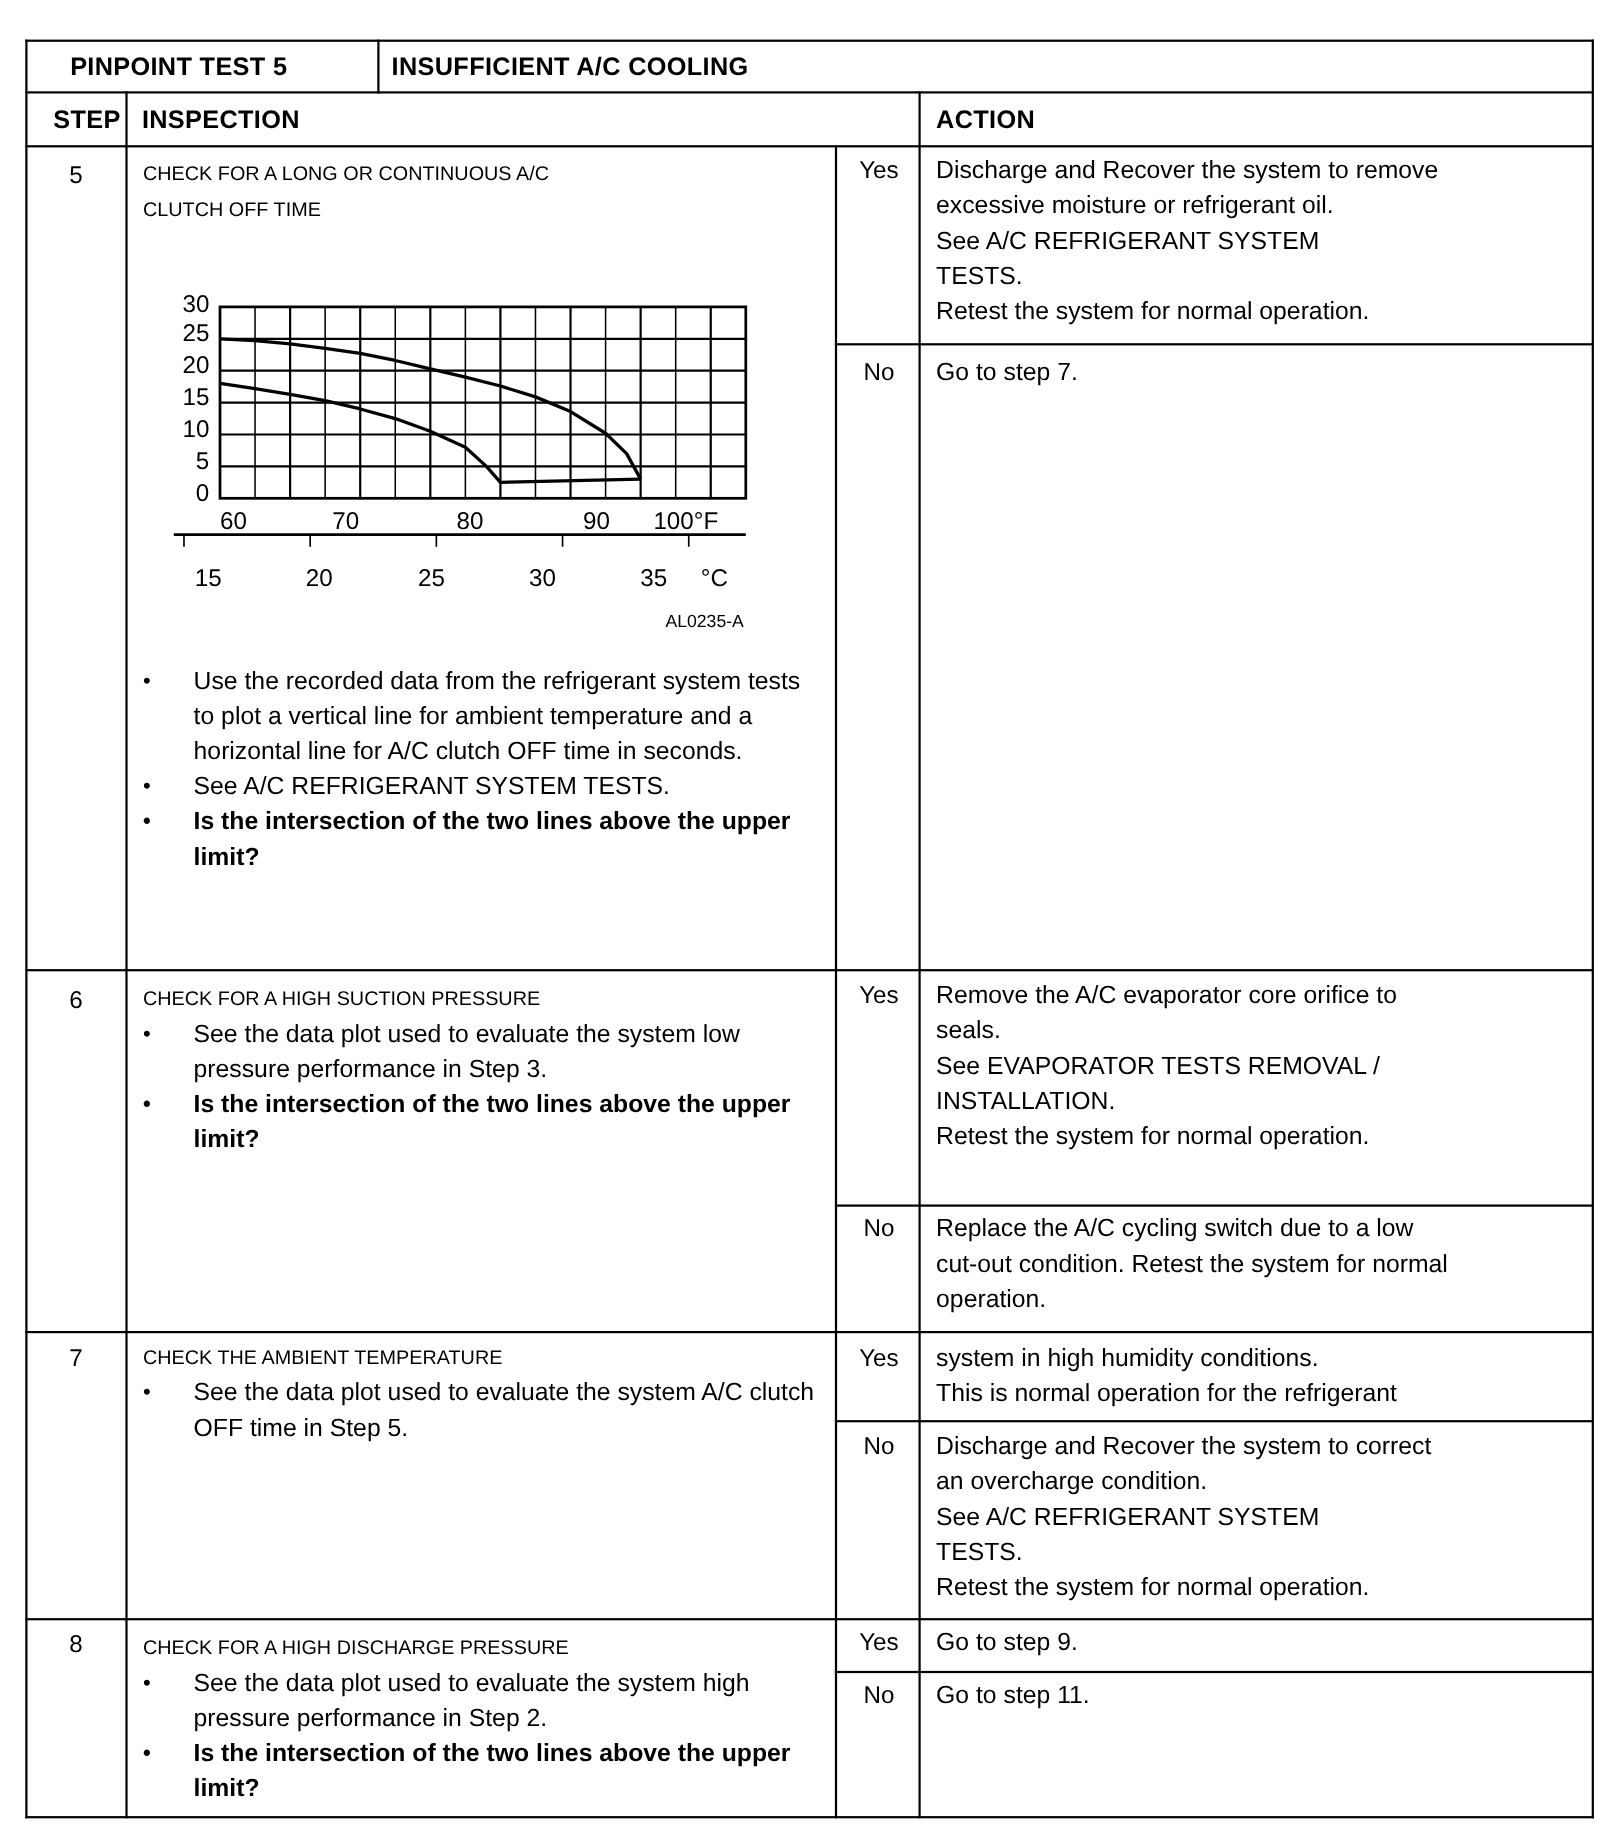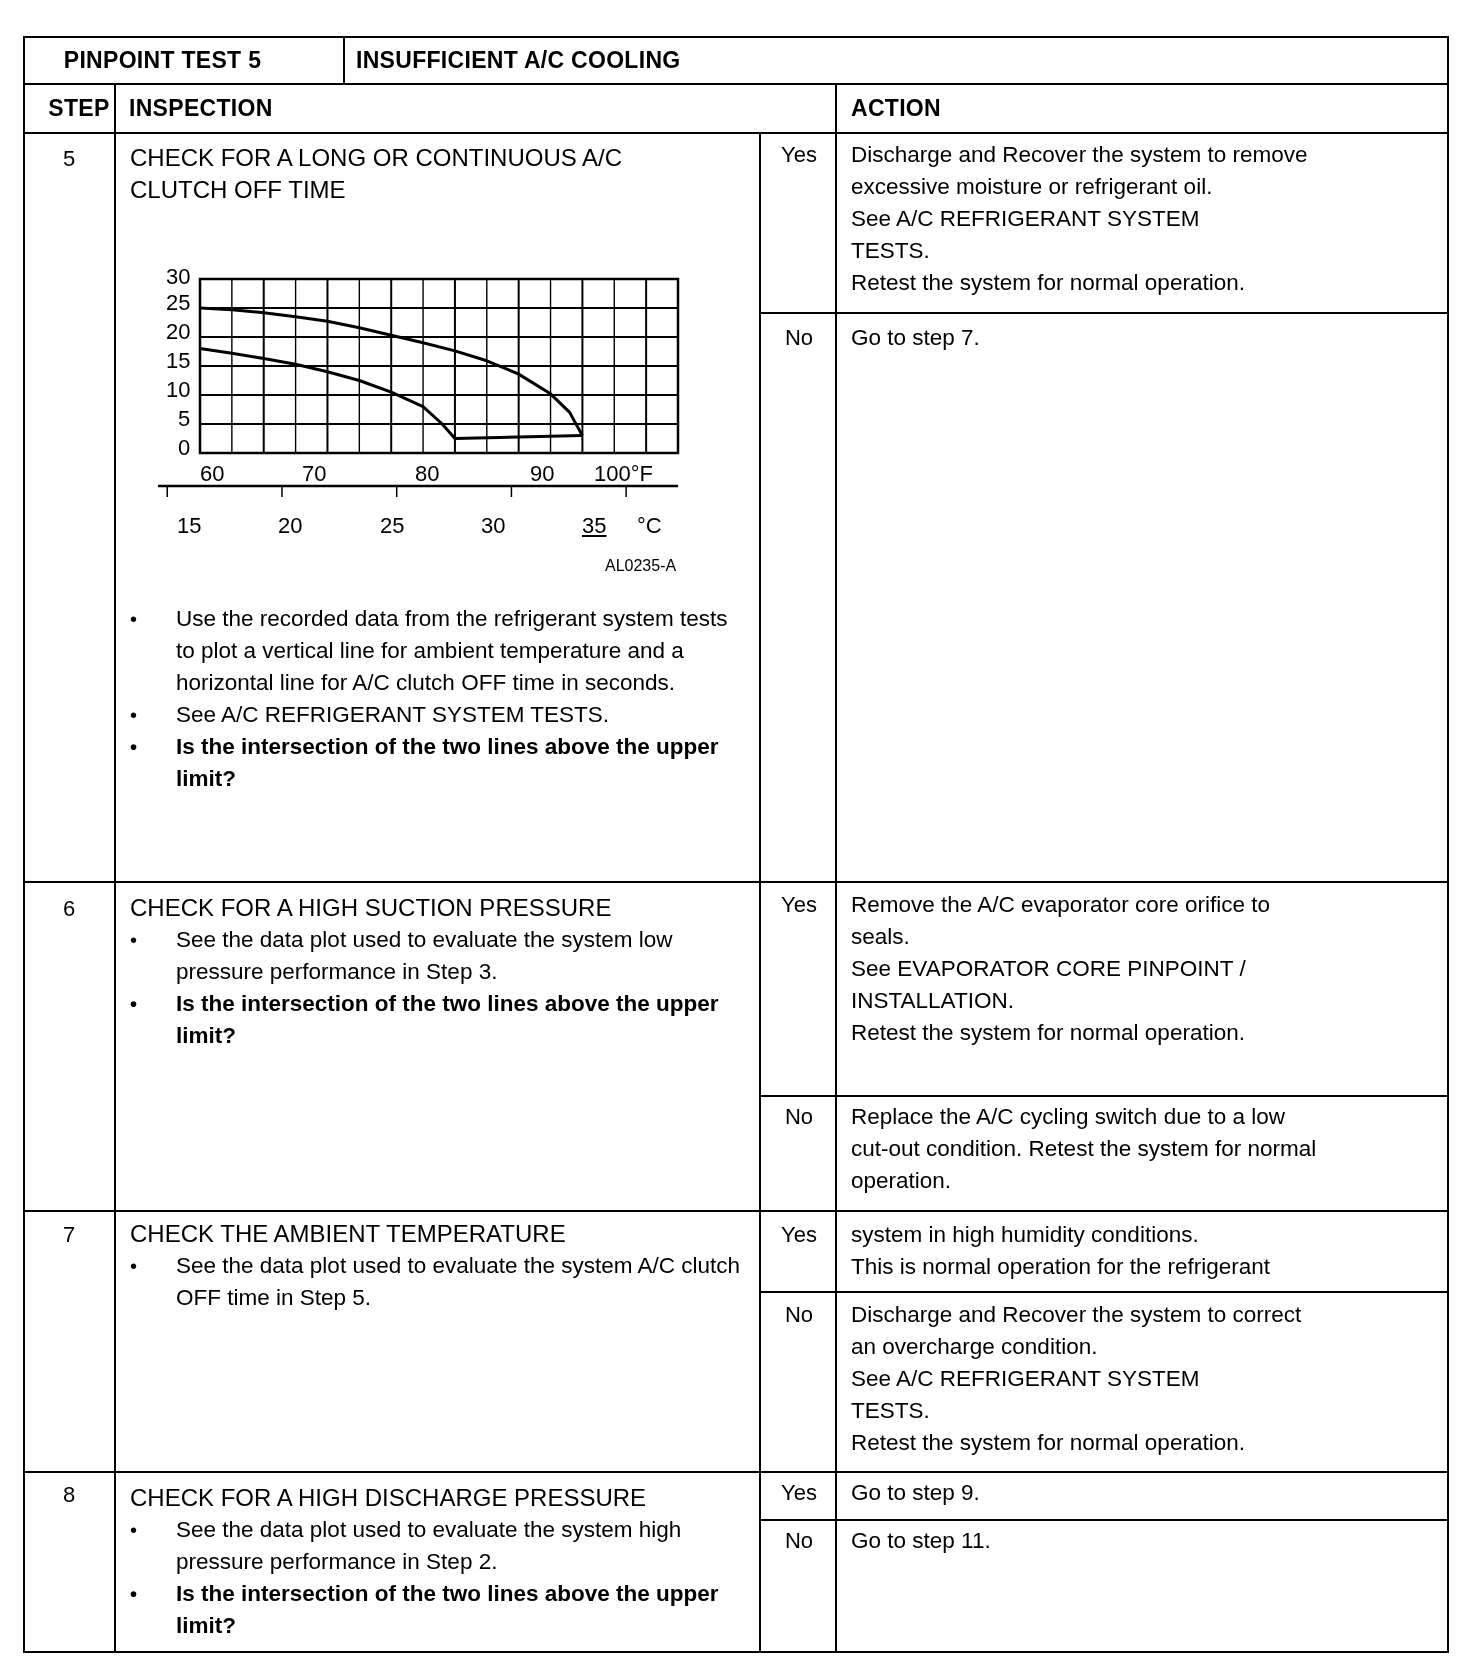--- a/index.html
+++ b/index.html
@@ -1,21 +1,21 @@
 <!DOCTYPE html>
 <html><head>
 <meta charset="utf-8">
 <style>
   html, body { margin:0; padding:0; background:#ffffff; }
   body { width:1472px; height:1680px; position:relative; font-family:"Liberation Sans", sans-serif; color:#000; overflow:hidden; }
   .abs { position:absolute; }
   .hline { position:absolute; background:#000; height:2px; }
   .vline { position:absolute; background:#000; width:2px; }
   .hdr { font-weight:bold; font-size:23px; letter-spacing:0.3px; }
-  .txt { font-size:24px; line-height:32px; }
+  .txt { font-size:18px; line-height:32px; }
   .bold { font-weight:bold; }
   .stepnum { font-size:22px; text-align:center; width:92px; }
   .yn { font-size:22px; text-align:center; width:76px; }
   .act { font-size:22.5px; line-height:32px; width:600px; }
   ul.bul { list-style:none; margin:0; padding:0; }
   ul.bul li { position:relative; padding-left:50px; font-size:22.5px; line-height:32px; }
   ul.bul li::before { content:"•"; position:absolute; left:4px; top:0; font-size:20px; }
   .chart-label { position:absolute; font-size:22px; }
   .figid { position:absolute; font-size:16px; }
 </style>
@@ -108,21 +108,21 @@
     <div class="chart-label" style="left:200px;top:461px;">60</div>
     <div class="chart-label" style="left:302px;top:461px;">70</div>
     <div class="chart-label" style="left:415px;top:461px;">80</div>
     <div class="chart-label" style="left:530px;top:461px;">90</div>
     <div class="chart-label" style="left:594px;top:461px;">100°F</div>
 
     <div class="chart-label" style="left:177px;top:513px;">15</div>
     <div class="chart-label" style="left:278px;top:513px;">20</div>
     <div class="chart-label" style="left:380px;top:513px;">25</div>
     <div class="chart-label" style="left:481px;top:513px;">30</div>
-    <div class="chart-label" style="left:582px;top:513px;text-decoration:underline;">35</div>
+    <div class="chart-label" style="left:582px;top:513px;">35</div>
     <div class="chart-label" style="left:637px;top:513px;">°C</div>
   </div>
   <div class="figid" style="left:605px;top:557px;">AL0235-A</div>
 
   <ul class="bul abs" style="left:126px;top:603px;width:620px;">
     <li>Use the recorded data from the refrigerant system tests to plot a vertical line for ambient temperature and a horizontal line for A/C clutch OFF time in seconds.</li>
     <li style="width:440px;">See A/C REFRIGERANT SYSTEM TESTS.</li>
     <li class="bold">Is the intersection of the two lines above the upper limit?</li>
   </ul>
 
@@ -144,21 +144,21 @@
   <div class="abs stepnum" style="left:23px;top:896px;">6</div>
   <div class="abs txt" style="left:130px;top:892px;">CHECK FOR A HIGH SUCTION PRESSURE</div>
   <ul class="bul abs" style="left:126px;top:924px;width:620px;">
     <li>See the data plot used to evaluate the system low pressure performance in Step 3.</li>
     <li class="bold">Is the intersection of the two lines above the upper limit?</li>
   </ul>
   <div class="abs yn" style="left:761px;top:892px;">Yes</div>
   <div class="abs act" style="left:851px;top:889px;">
     <div>Remove the A/C evaporator core orifice to</div>
     <div>seals.</div>
-    <div>See EVAPORATOR CORE PINPOINT /</div>
+    <div>See EVAPORATOR TESTS REMOVAL /</div>
     <div>INSTALLATION.</div>
     <div>Retest the system for normal operation.</div>
   </div>
   <div class="abs yn" style="left:761px;top:1104px;">No</div>
   <div class="abs act" style="left:851px;top:1101px;">
     <div>Replace the A/C cycling switch due to a low</div>
     <div>cut-out condition. Retest the system for normal</div>
     <div>operation.</div>
   </div>
 </div>

